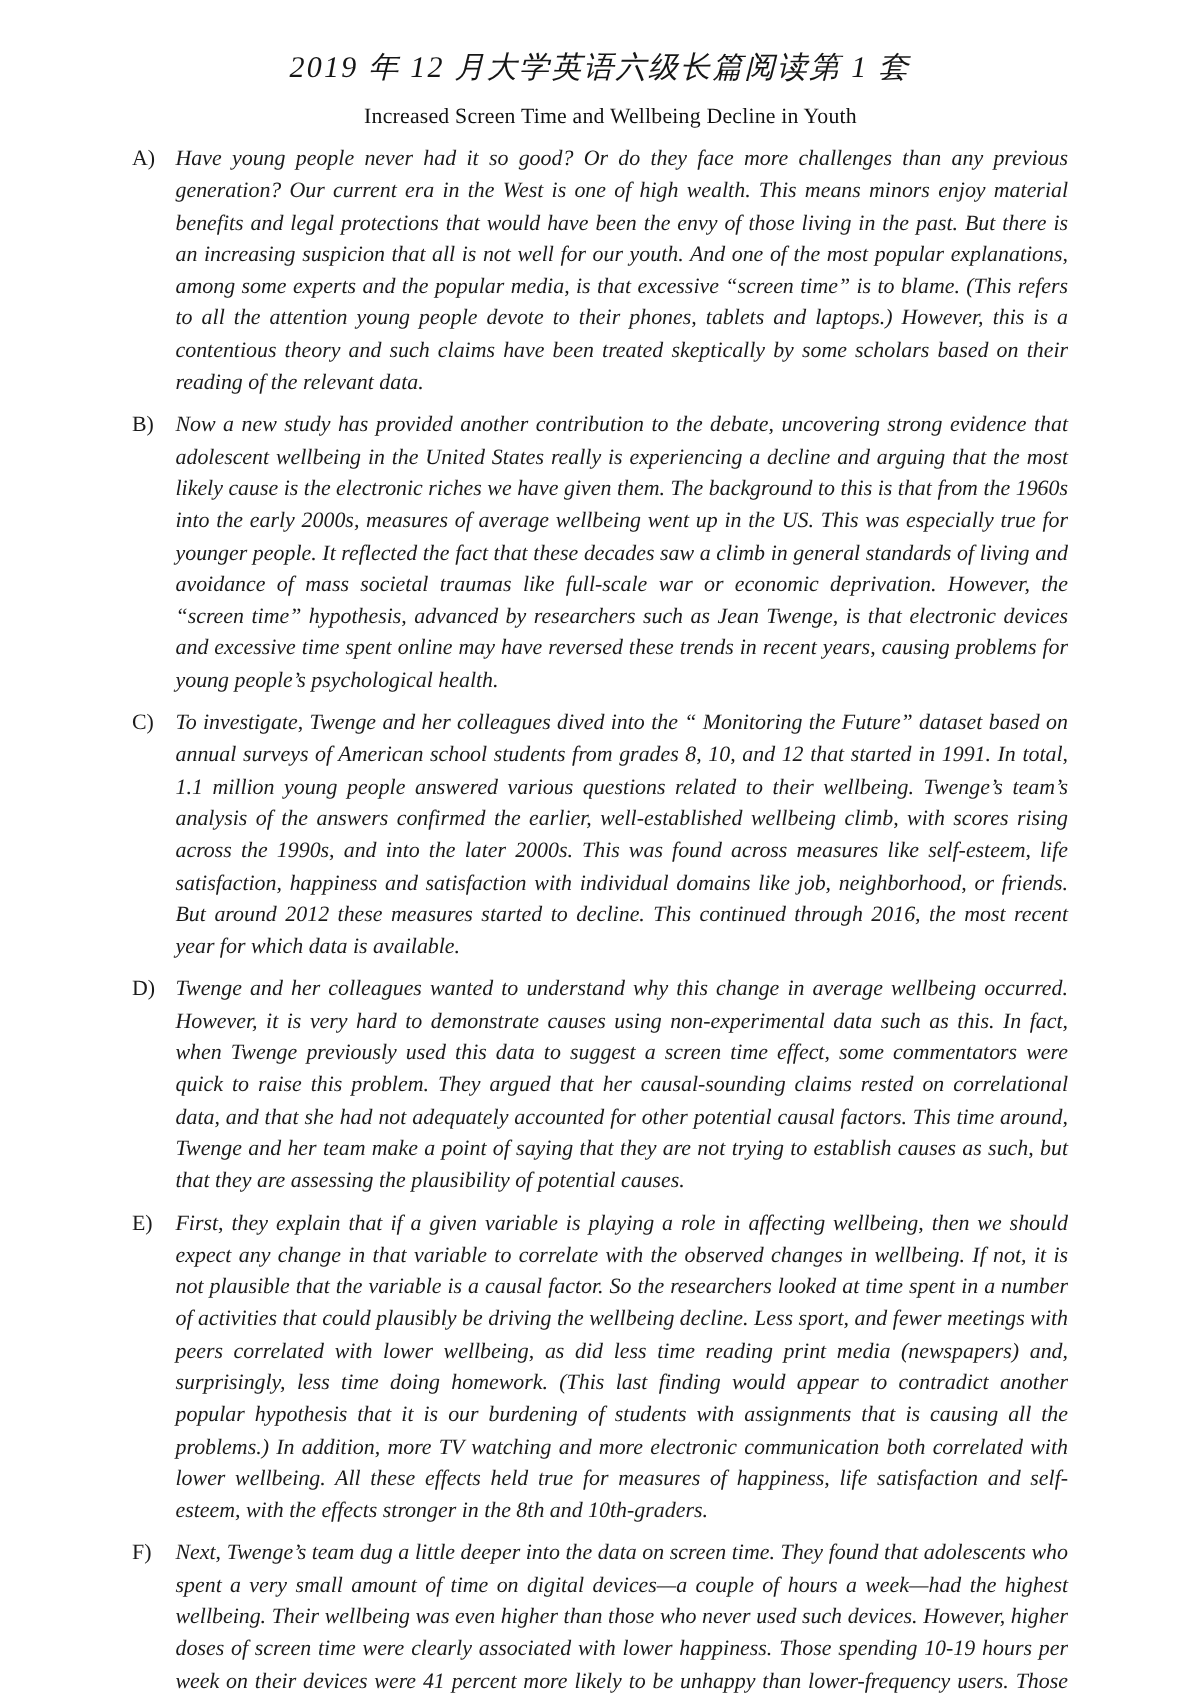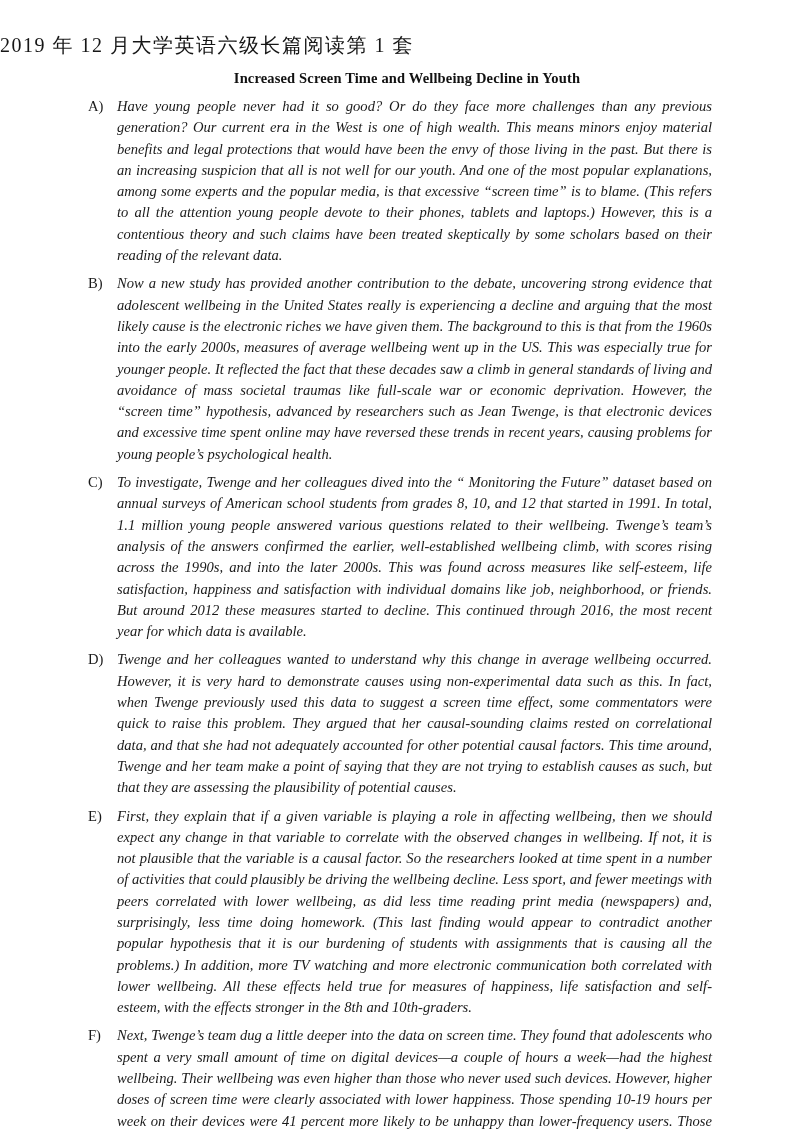--- a/index.html
+++ b/index.html
@@ -17,35 +17,36 @@
   }
   .page {
     width: 800px;
     height: 1132px;
     position: relative;
     box-sizing: border-box;
     padding: 0;
     background: #fff;
   }
   .doc-title {
-    text-align: left;
+    text-align: center;
     font-family: "Liberation Serif", "DejaVu Serif", serif;
     font-size: 20px;
     font-weight: 400;
     letter-spacing: 1.5px;
     color: #161616;
     margin: 0;
     padding-top: 33px;
     line-height: 1.2;
+    font-style: italic;
   }
   .doc-subtitle {
     text-align: center;
     font-family: "Liberation Serif", "DejaVu Serif", serif;
     font-size: 14.5px;
-    font-weight: bold;
+    font-weight: normal;
     color: #111;
     margin: 0;
     padding-top: 13px;
     letter-spacing: 0.15px;
     padding-left: 14px;
   }
   .article {
     margin: 0;
     padding: 0;
     position: absolute;

